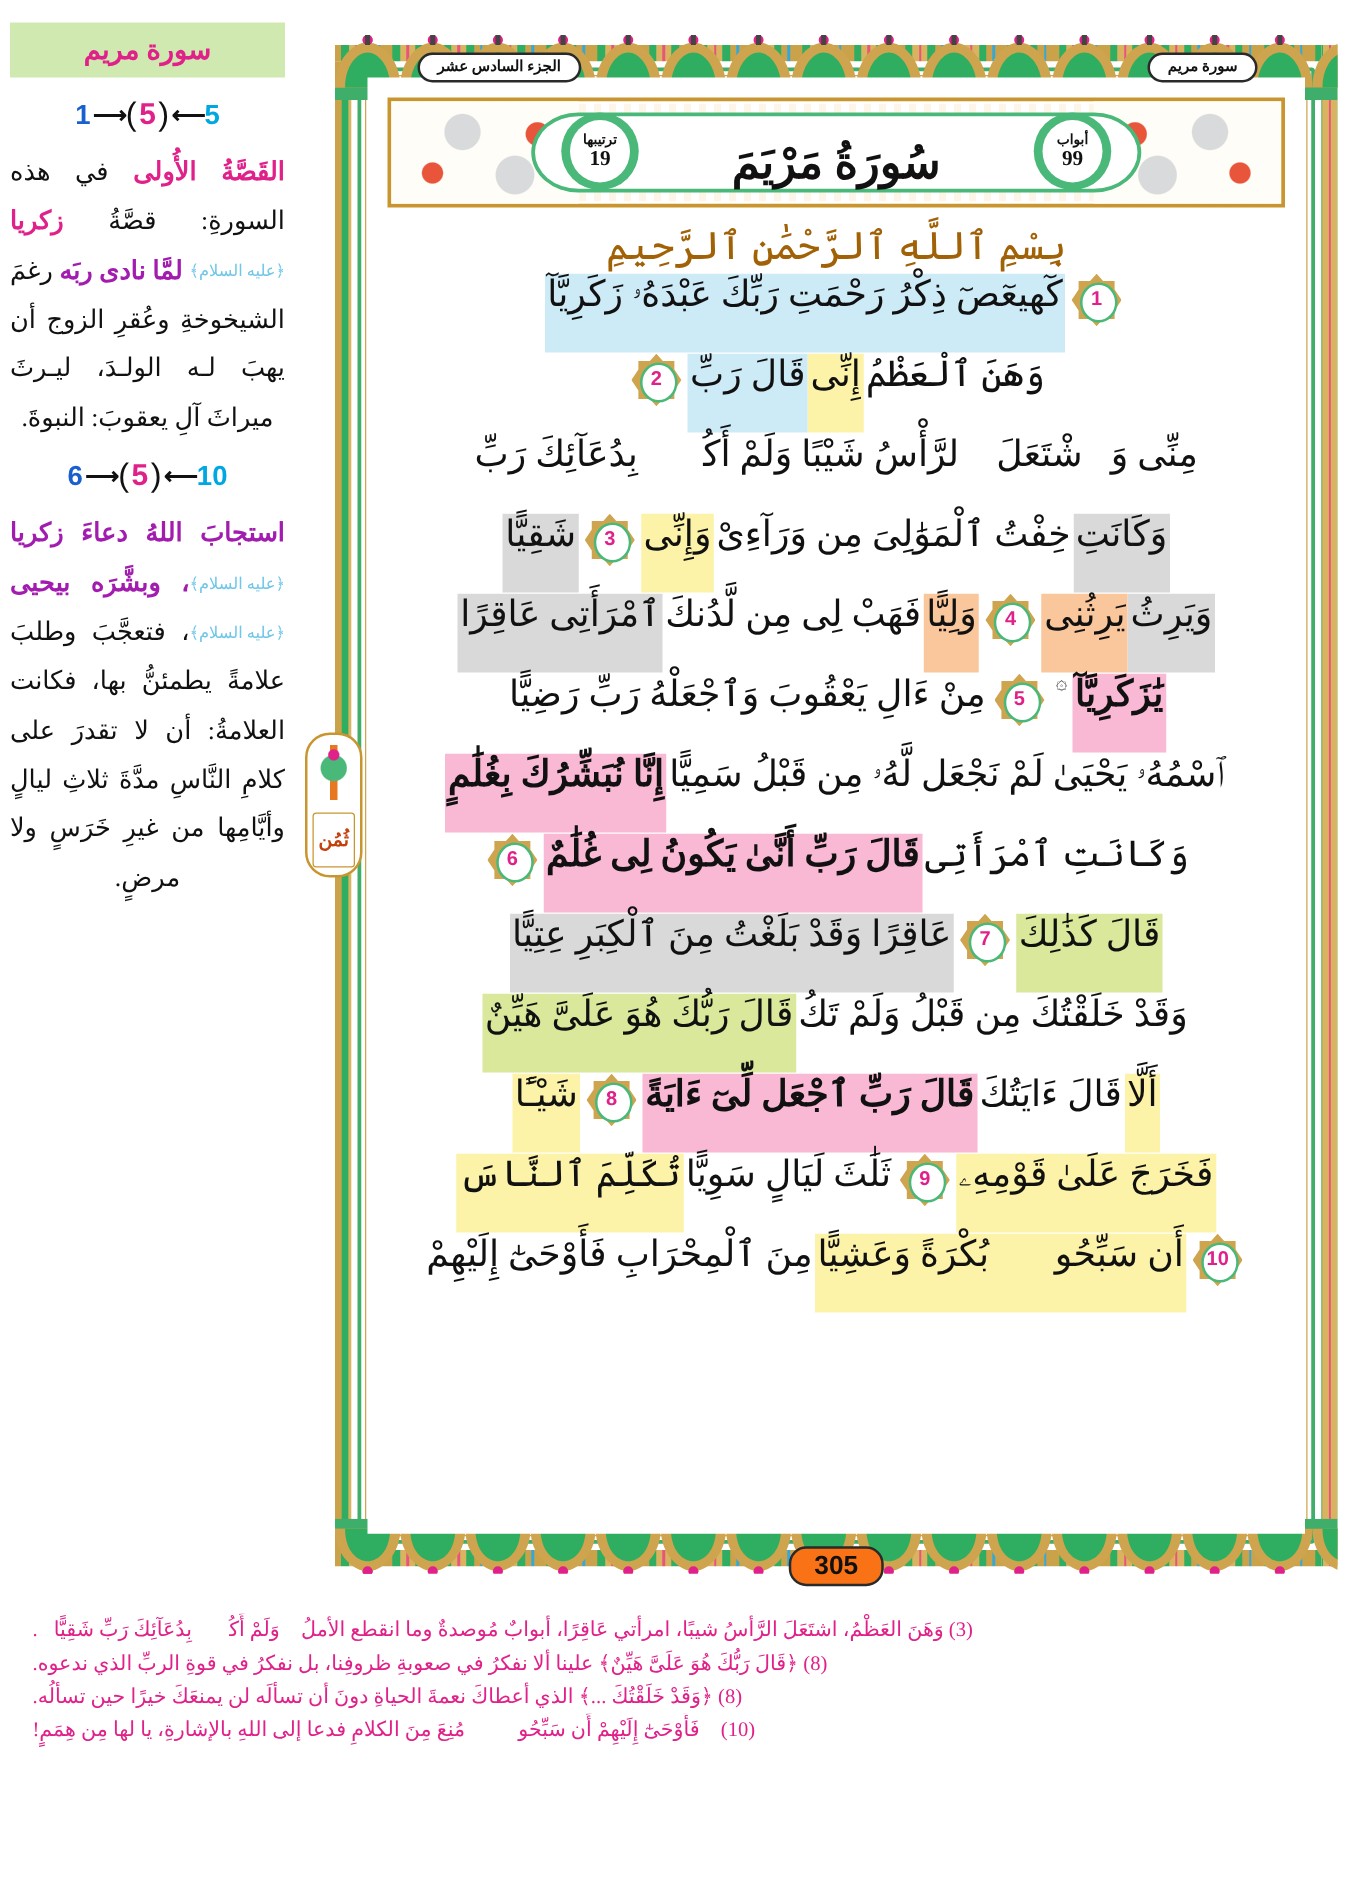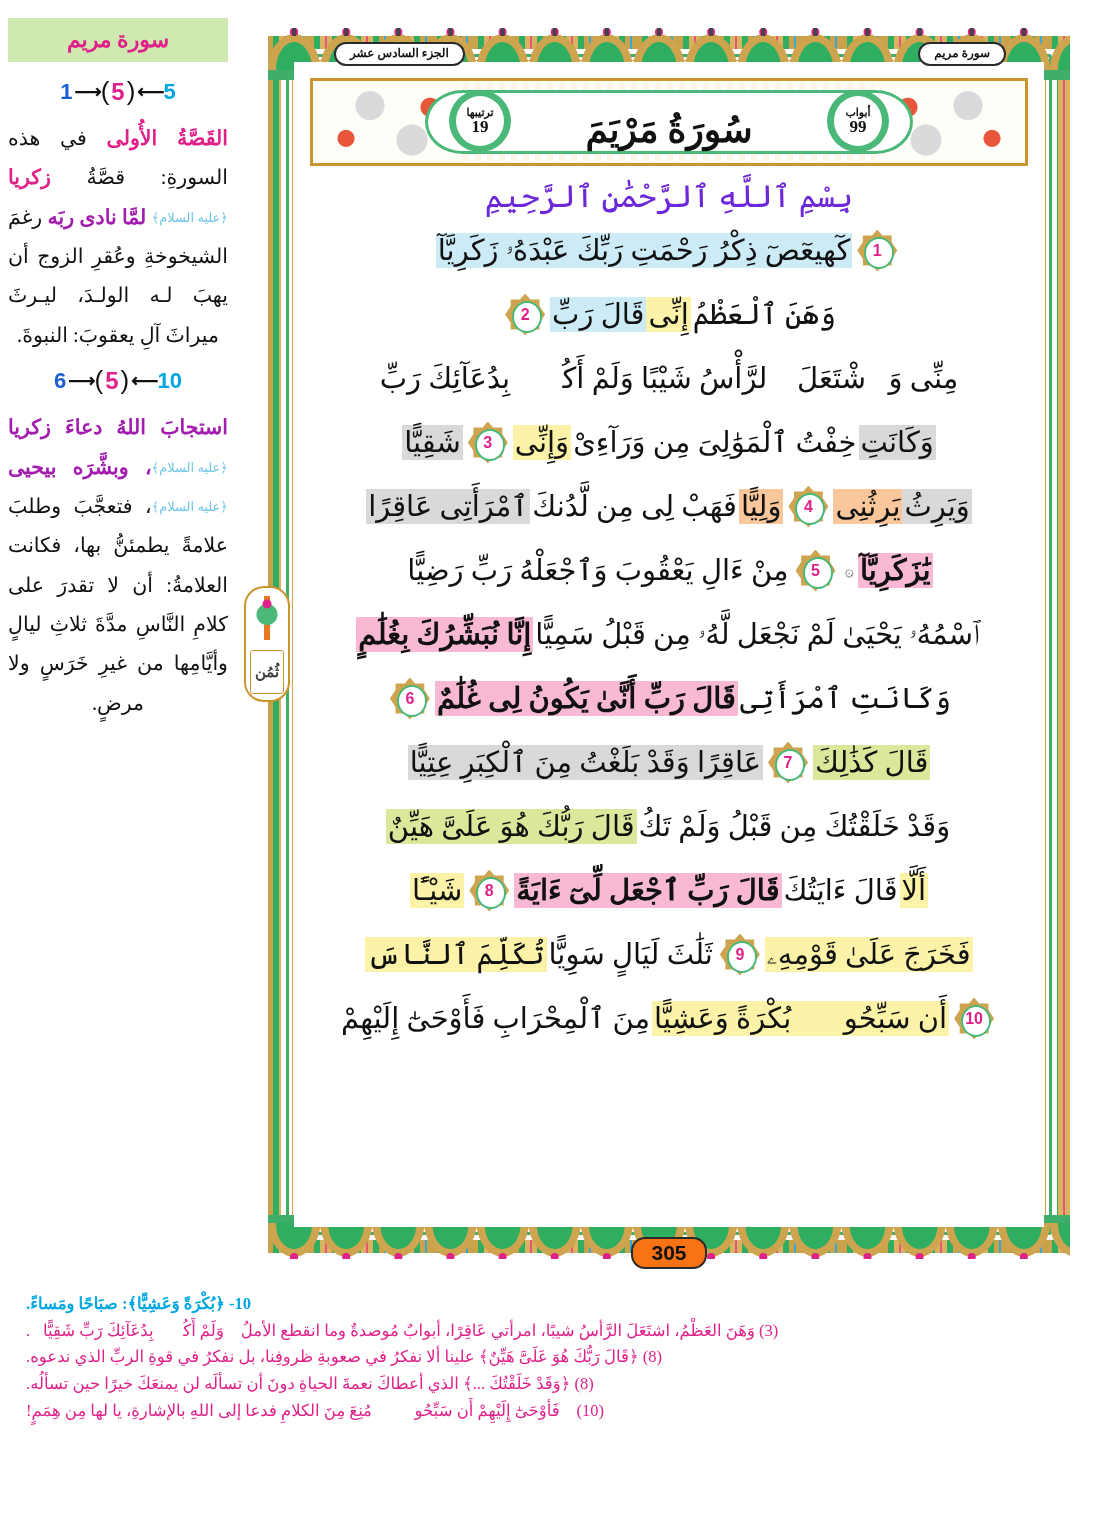--- a/index.html
+++ b/index.html
@@ -145,35 +145,35 @@
   }
   .medallion .cap{font-size:11px;color:#111;font-weight:700;}
   .medallion .num{font-size:17px;color:#111;font-weight:700;}
   .medallion.right{right:136px;}
   .medallion.left{left:136px;}
 
   
   .basmala{
     text-align:center;
     font-size:31px;
-    color:#6d28d9;
+    color:#a16207;
     margin:12px 0 4px 0;
     letter-spacing:2px;
     white-space:nowrap;
   }
 
   
   .lines{
     margin-top:2px;
     display:flex;flex-direction:column;
     gap:1px;
   }
   .aline{
     display:flex;flex-direction:row-reverse;
-    align-items:center;justify-content:center;
+    justify-content:center;
     height:63px;
     font-size:29px;color:#111;
     white-space:nowrap;
     line-height:1.0;
   }
   .seg{padding:3px 2px;display:inline-block;}
 
   
   .hl-blue  {background:#cdeaf7;}
   .hl-yellow{background:#fcf3a8;}
@@ -229,21 +229,21 @@
       radial-gradient(circle at 50% 42%, #49b879 0 10px, transparent 11px),
       linear-gradient(#e87722,#e87722) ;
     background-repeat:no-repeat;
     background-size:100% 100%,100% 100%,6px 100%;
     background-position:0 0,0 0,50% 0;
   }
   .thumn .box{
     border:1.5px solid #c9952f;border-radius:3px;
     width:32px;height:42px;
     display:flex;align-items:center;justify-content:center;
-    font-size:15px;color:#404040;font-weight:700;
+    font-size:15px;color:#c2410c;font-weight:700;
   }
 
   
   .pagenum{
     position:absolute;left:0;right:0;bottom:6px;
     display:flex;align-items:center;justify-content:center;
     z-index:6;
   }
   .pagenum .pill{
     background:#f97316;border:2px solid #2a2a2a;border-radius:14px;
@@ -572,20 +572,19 @@
             <span class="arrow">⟶</span>
             <span class="start">6</span>
           </div>
           <p class="sb-para"><span class="cyan">استجابَ اللهُ دعاءَ زكريا</span> <span class="sws">﴿عليه السلام﴾</span><span class="cyan">، وبشَّرَه بيحيى</span> <span class="sws">﴿عليه السلام﴾</span>، فتعجَّبَ وطلبَ علامةً يطمئنُّ بها، فكانت العلامةُ: أن لا تقدرَ على كلامِ النَّاسِ مدَّةَ ثلاثِ ليالٍ وأيَّامِها من غيرِ خَرَسٍ ولا مرضٍ.</p>
         </div>
     </div>
 
   </div>
 
   <div class="footnotes" id="footnotes-host">
-      <div class="fn teal"><b>10-</b> ﴿<span class="qt">بُكْرَةً وَعَشِيًّا</span>﴾: صبَاحًا ومَساءً.</div>
       <div class="fn">(3) وَهَنَ العَظْمُ، اشتَعَلَ الرَّأسُ شيبًا، امرأتي عَاقِرًا، أبوابٌ مُوصدةٌ وما انقطع الأملُ ﴿وَلَمْ أَكُنۢ بِدُعَآئِكَ رَبِّ شَقِيًّا﴾.</div>
       <div class="fn">(8) ﴿قَالَ رَبُّكَ هُوَ عَلَىَّ هَيِّنٌ﴾ علينا ألا نفكرُ في صعوبةِ ظروفِنا، بل نفكرُ في قوةِ الربِّ الذي ندعوه.</div>
       <div class="fn">(8) ﴿وَقَدْ خَلَقْتُكَ ...﴾ الذي أعطاكَ نعمةَ الحياةِ دونَ أن تسألَه لن يمنعَكَ خيرًا حين تسألُه.</div>
       <div class="fn">(10) ﴿فَأَوْحَىٰٓ إِلَيْهِمْ أَن سَبِّحُوا۟﴾ مُنِعَ مِنَ الكلامِ فدعا إلى اللهِ بالإشارةِ، يا لها مِن هِمَمٍ!</div>
     </div>
 
 </div>
 
 </body></html>

